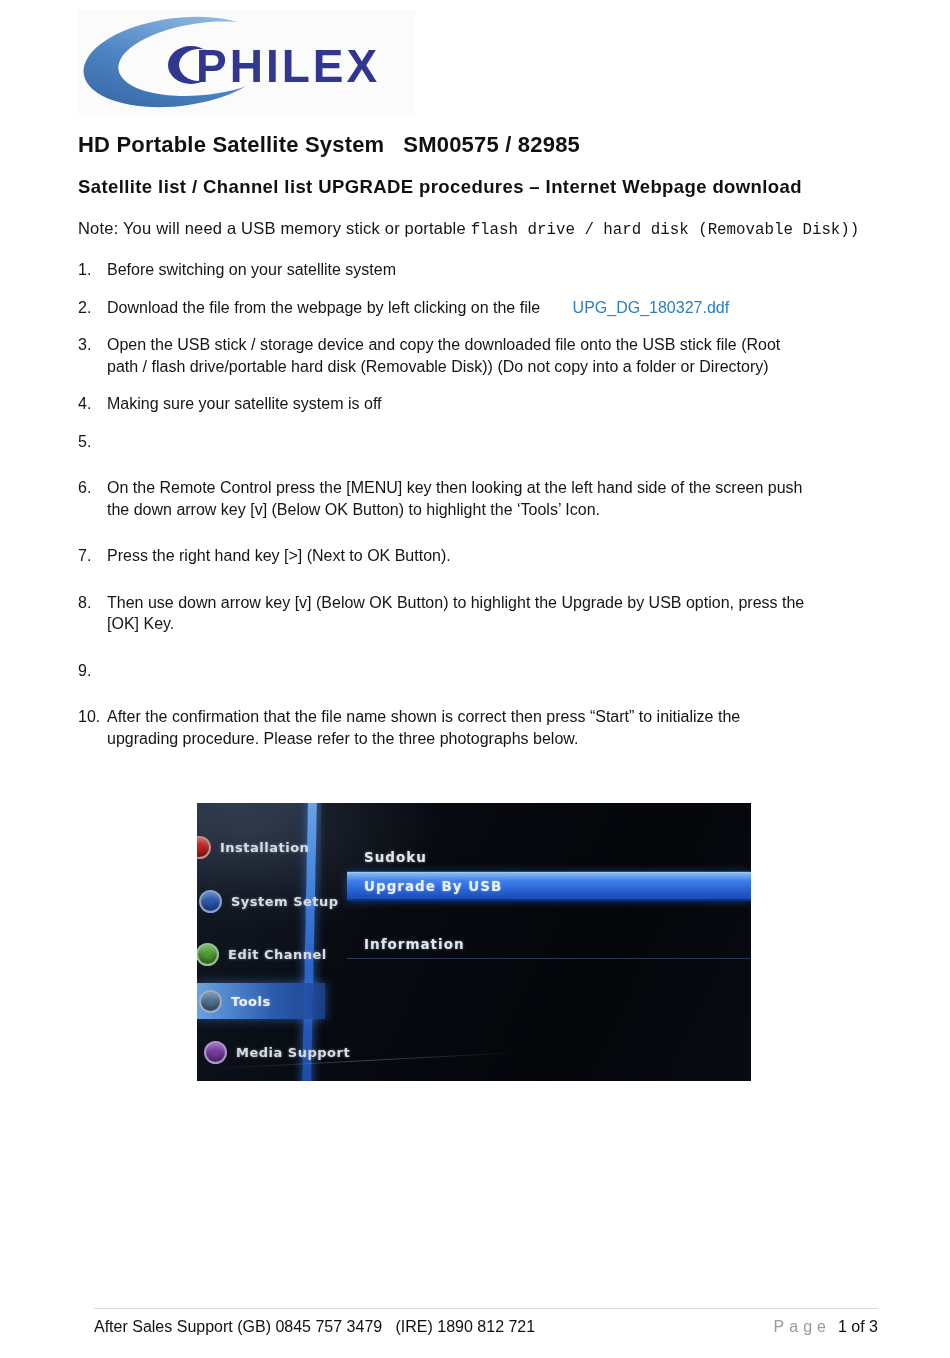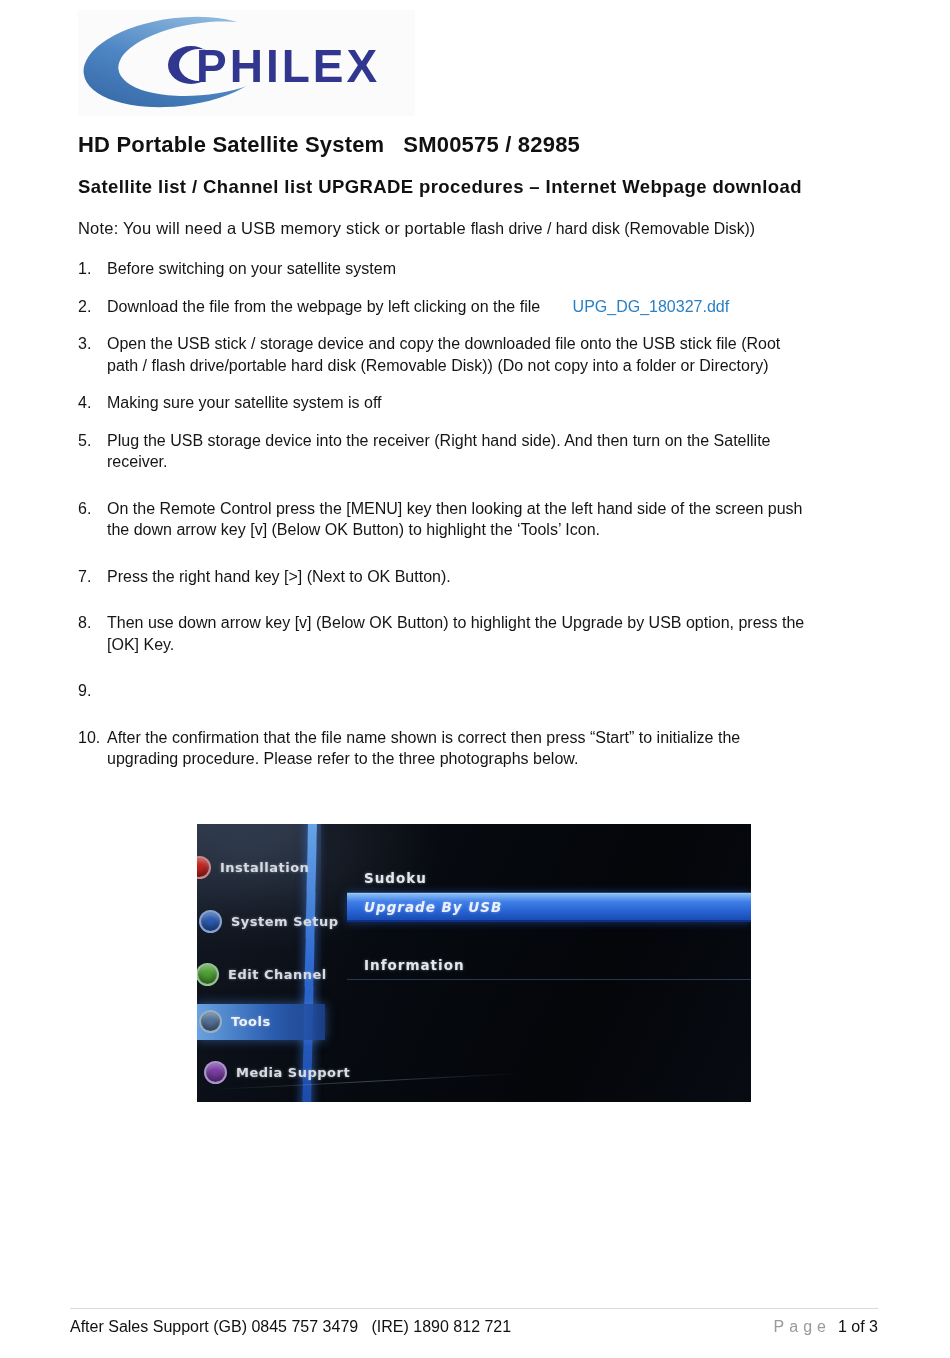--- a/index.html
+++ b/index.html
@@ -8,21 +8,21 @@
 
   .content { position:absolute; left:78px; top:0; width:800px; }
 
   
   .logo { margin-top:10px; width:337px; height:106px; background:#fbfbfb; }
   .logo svg { display:block; width:100%; height:100%; }
 
   .doc-title { margin-top:16px; font-size:22px; font-weight:bold; color:#111; white-space:pre; letter-spacing:.2px; }
   .doc-subtitle { margin-top:18px; font-size:18.5px; font-weight:bold; color:#111; letter-spacing:.4px; }
   .usb-note { margin-top:21px; font-size:16.5px; letter-spacing:.2px; }
-  .usb-note .note-rest { font-size:15.8px; letter-spacing:0; }
+  .usb-note .note-rest { font-size:15.8px; letter-spacing:0;font-family:Liberation Mono, monospace; }
 
   
   .steps { margin-top:20px; font-size:16px; line-height:21.5px; }
   .step { display:flex; margin-bottom:16px; }
   .step.sp { margin-bottom:25px; }
   .step:last-child { margin-bottom:0; }
   .step-num { width:29px; flex:none; }
   .step-text { max-width:708px; }
   a.file-link { color:#2980c4; text-decoration:none; cursor:pointer;padding-left:28px; }
 
@@ -48,27 +48,27 @@
           border:2px solid rgba(210,220,235,.55);
           box-shadow:inset 0 -4px 6px rgba(0,0,0,.45), inset 0 3px 4px rgba(255,255,255,.35); }
   .sb-label { margin-left:9px; font-size:13px; font-weight:bold; color:#d7dbe2; letter-spacing:.5px;
           white-space:nowrap; text-shadow:0 0 3px rgba(200,210,230,.5); }
   .sb-item.active .sb-label { color:#eef3fa; }
 
   .menu-row { position:absolute; left:150px; right:0; height:29px; display:flex; align-items:center;
           padding-left:17px; border-bottom:1px solid rgba(95,125,185,.4); }
   .menu-row.active { border-top:1px solid #9cc6f4; border-bottom:2px solid #0c2f8c;
           background:linear-gradient(180deg,#86bcf2 0%,#3f7ee8 30%,#2560d0 70%,#1b4cb0 100%);
-          box-shadow:0 0 10px rgba(50,110,220,.5);font-style:italic; }
+          box-shadow:0 0 10px rgba(50,110,220,.5); }
   .menu-label { font-size:13.5px; font-weight:bold; color:#e3e7ee; letter-spacing:1px;
           text-shadow:0 0 3px rgba(220,230,245,.45); }
   .menu-row.active .menu-label { color:#eaf1fc; }
 
   
-  .footer { position:absolute; left:70px; right:72px; top:1308px; border-top:1px solid #d9d9d9;
+  .footer { position:absolute; left:94px; right:72px; top:1308px; border-top:1px solid #d9d9d9;
           padding-top:9px; display:flex; justify-content:space-between; font-size:16px; color:#111; }
   .support { white-space:pre; }
   .page-word { color:#9a9a9a; letter-spacing:5px; margin-right:7px; }
 </style>
 </head>
 <body>
 
 <div class="content">
 
   <div class="logo">
@@ -112,21 +112,20 @@
     <div class="step">
       <span class="step-num">3.</span>
       <div class="step-text">Open the USB stick / storage device and copy the downloaded file onto the USB stick file (Root path / flash drive/portable hard disk (Removable Disk)) (Do not copy into a folder or Directory)</div>
     </div>
     <div class="step">
       <span class="step-num">4.</span>
       <div class="step-text">Making sure your satellite system is off</div>
     </div>
     <div class="step sp">
       <span class="step-num">5.</span>
-      <div class="step-text">Plug the USB storage device into the receiver (Right hand side). And then turn on the Satellite receiver.</div>
     </div>
     <div class="step sp">
       <span class="step-num">6.</span>
       <div class="step-text">On the Remote Control press the [MENU] key then looking at the left hand side of the screen push the down arrow key [v] (Below OK Button) to highlight the ‘Tools’ Icon.</div>
     </div>
     <div class="step sp">
       <span class="step-num">7.</span>
       <div class="step-text">Press the right hand key [&gt;] (Next to OK Button).</div>
     </div>
     <div class="step sp">

